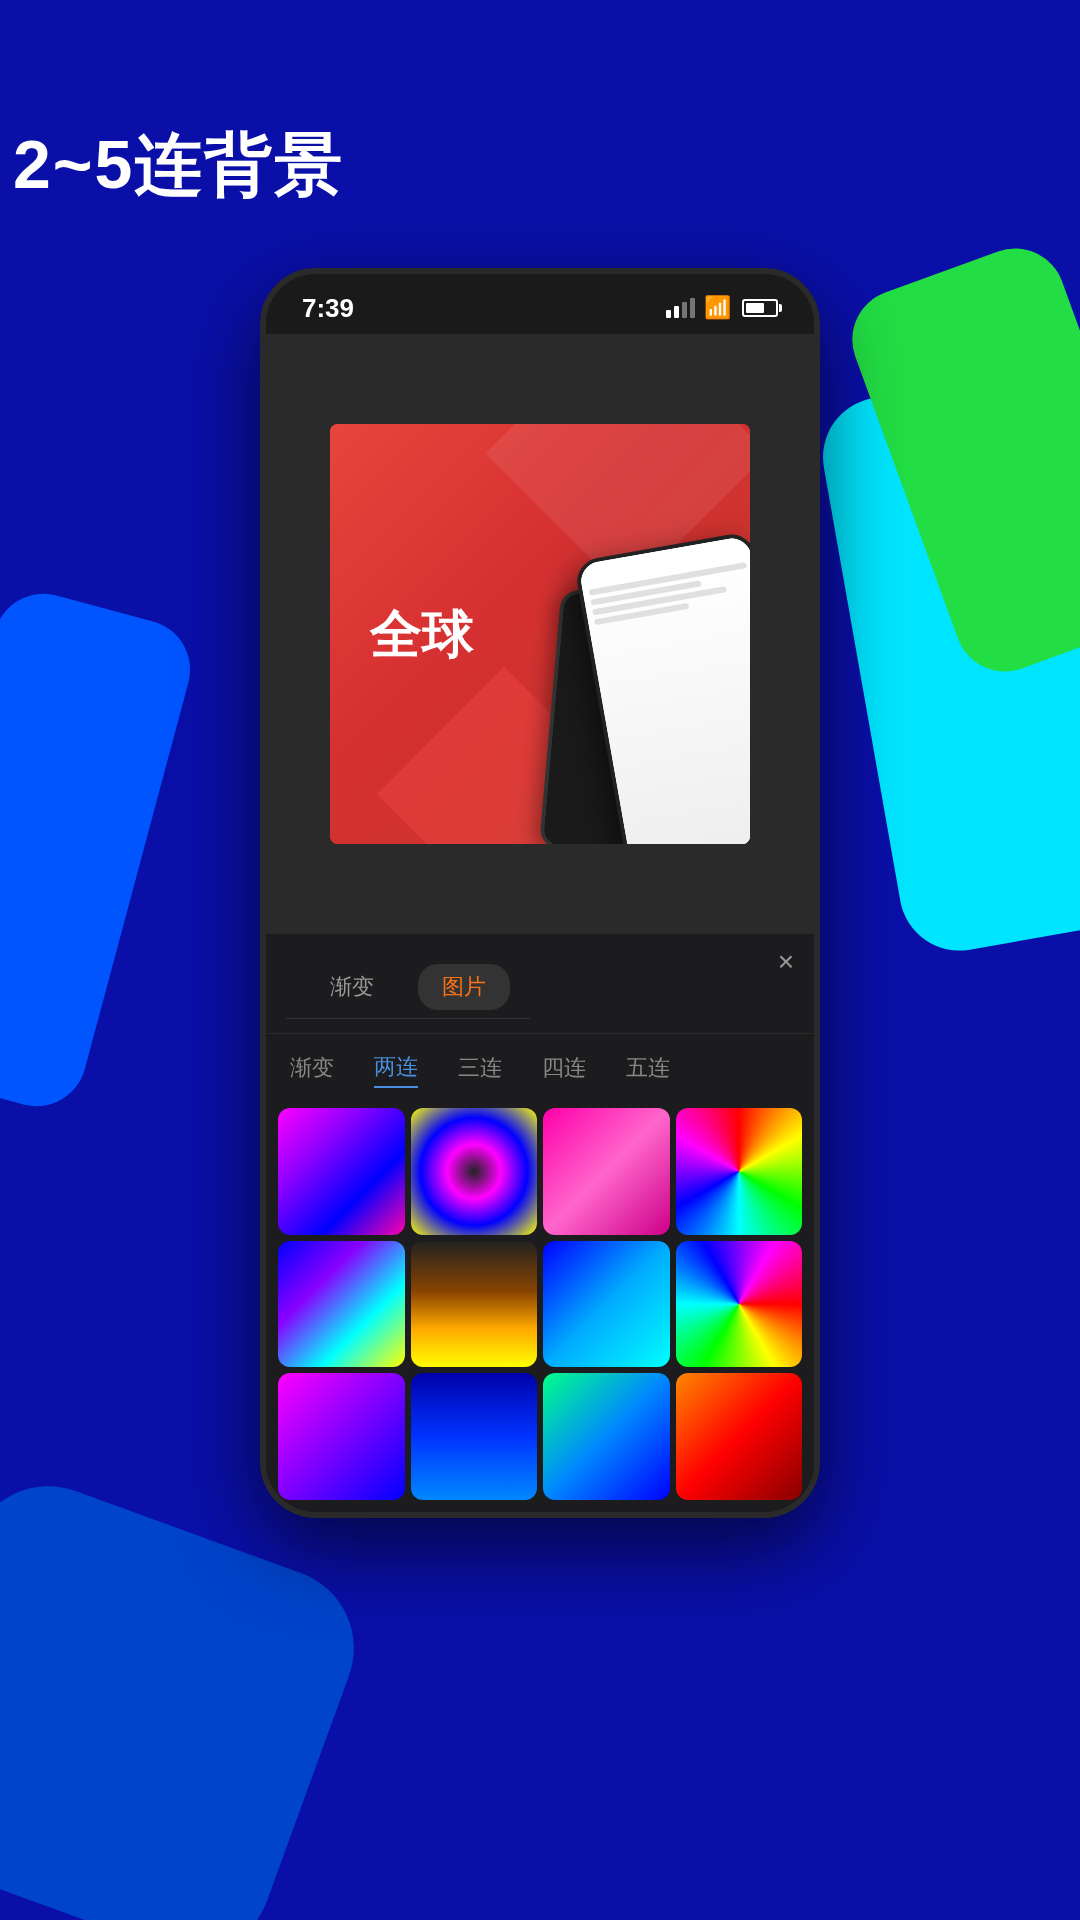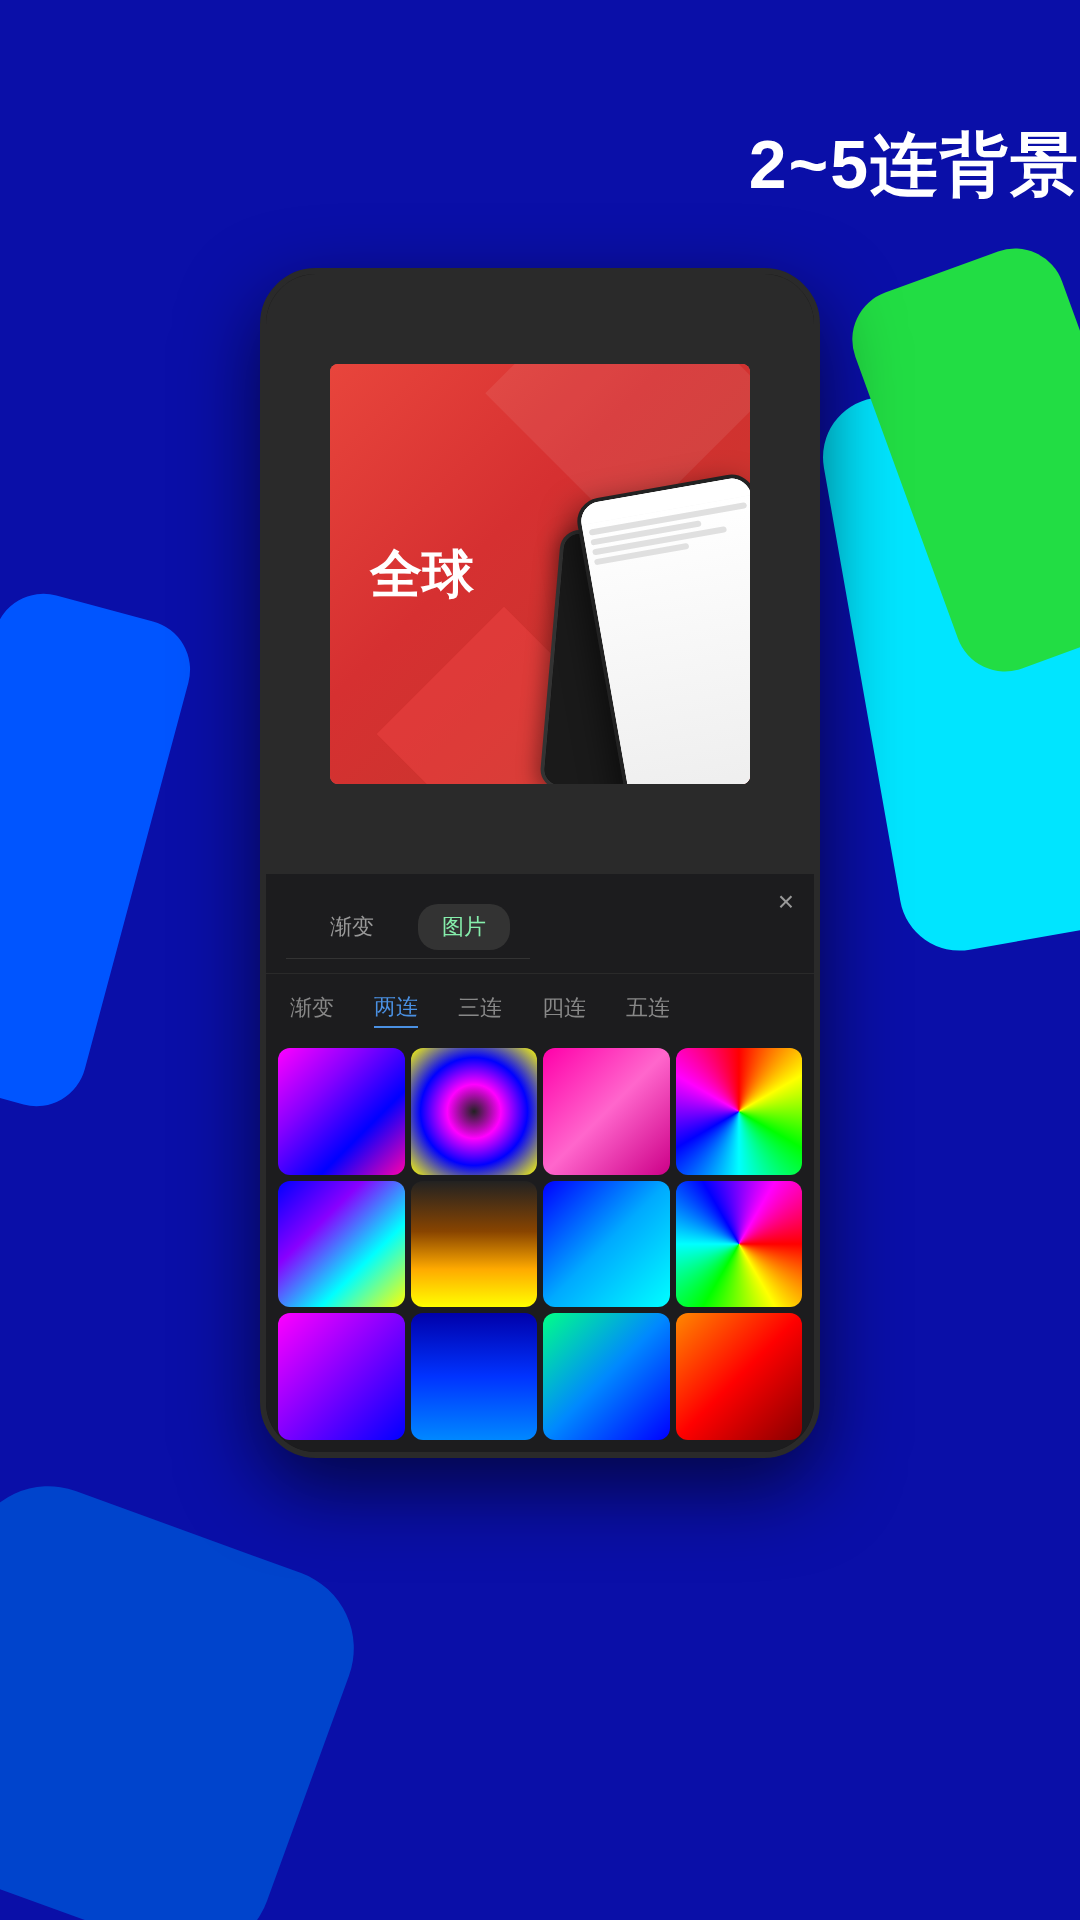--- a/index.html
+++ b/index.html
@@ -60,23 +60,24 @@
       background: #0044cc;
       border-radius: 80px;
       transform: rotate(20deg);
       z-index: 0;
     }
 
     
     .title-section {
       position: relative;
       z-index: 2;
-      text-align: right;
+      text-align: left;
       padding-top: 120px;
       padding-bottom: 60px;
+      margin-left: 13px;
     }
 
     .title-main {
       color: #ffffff;
       font-size: 68px;
       font-weight: 700;
       line-height: 1.3;
       letter-spacing: 2px;
     }
 
@@ -322,21 +323,21 @@
       border: none;
       color: #999;
       font-size: 22px;
       padding: 8px 24px;
       border-radius: 20px;
       cursor: pointer;
     }
 
     .tab-btn.active {
       background: #333;
-      color: #86efac;
+      color: #f97316;
     }
 
     .close-btn {
       position: absolute;
       right: 20px;
       top: 14px;
       color: #999;
       font-size: 28px;
       background: none;
       border: none;
@@ -447,20 +448,35 @@
 
 <div class="title-section">
   <div class="title-main">
     <span>2~5连背景</span><br>
   </div>
 </div>
 
 <div class="phone-wrapper">
   <div class="phone-frame">
 
+    <div class="status-bar">
+      <span class="status-time">7:39</span>
+      <div class="status-icons">
+        <div class="signal-bars">
+          <div class="signal-bar"></div>
+          <div class="signal-bar"></div>
+          <div class="signal-bar"></div>
+          <div class="signal-bar"></div>
+        </div>
+        <span class="wifi-icon">📶</span>
+        <div class="battery-icon">
+          <div class="battery-fill"></div>
+        </div>
+      </div>
+    </div>
 
     <div class="app-content">
       <div class="preview-image">
         <div class="preview-card">
           <div class="preview-text">
             <span class="preview-text-line">全球</span>
           </div>
           <div class="mini-phone2">
             <div class="mini-phone2-screen"></div>
           </div>

